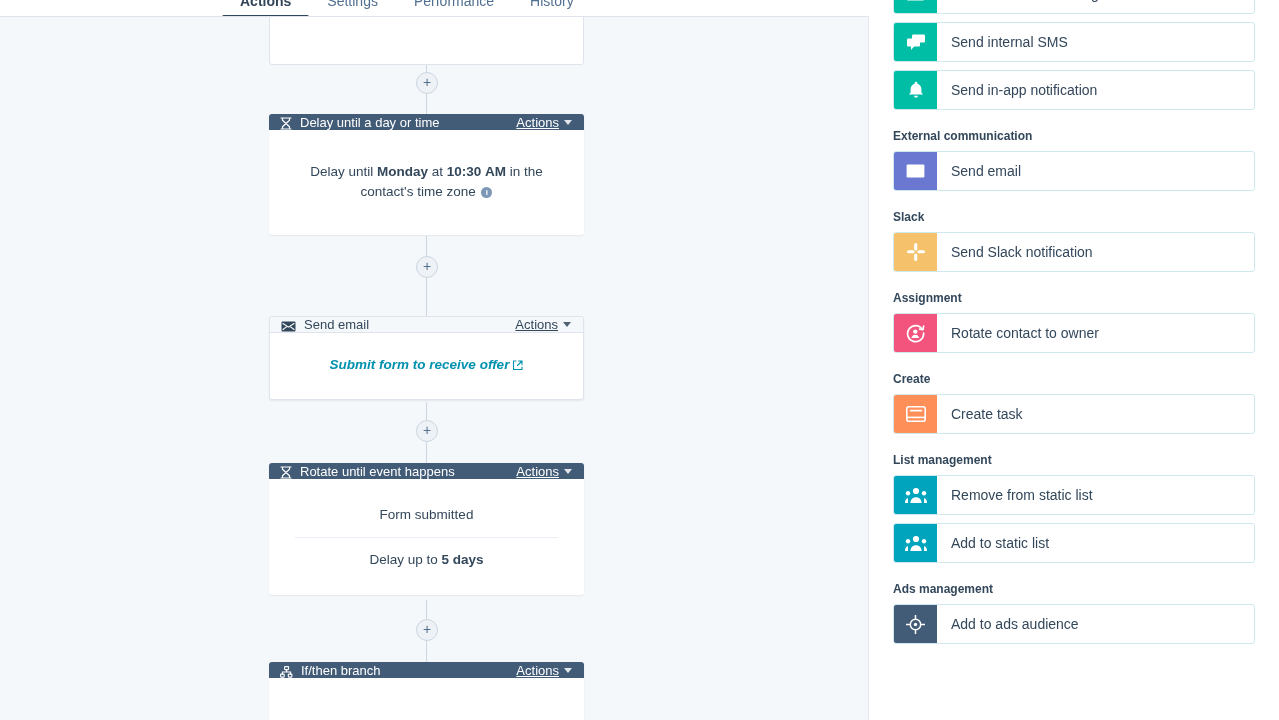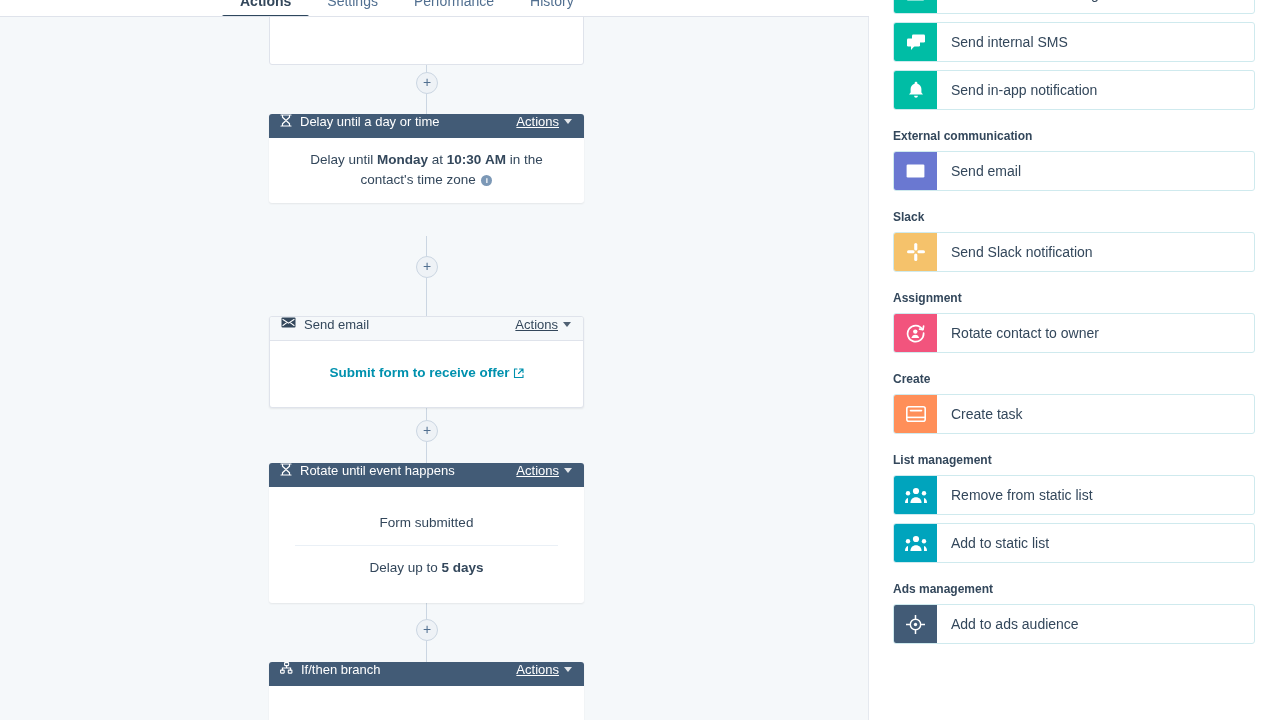--- a/index.html
+++ b/index.html
@@ -50,40 +50,40 @@
 
   .card {
     position: absolute; left: 269px; width: 315px;
     background: #ffffff;
     border-radius: 3px;
     box-shadow: 0 1px 2px rgba(0,0,0,.07);
     overflow: hidden;
   }
   .card.bordered { border: 1px solid #dfe3eb; }
   .card-head {
-    height: 24px; display: flex; align-items: flex-start;
+    height: 16px; display: flex; align-items: flex-end;
     padding: 0 12px 0 11px; font-size: 13px;
   }
   .card-head.dark { background: #425b76; color: #ffffff; }
   .card-head.light { background: #f5f8fa; color: #33475b; border-bottom: 1px solid #dfe3eb; }
   .card-head .hicon { margin-right: 8px; display: flex; align-items: center; }
   .card-head .htitle { flex: 1; white-space: nowrap; overflow: hidden; text-overflow: ellipsis; }
   .actions-link {
     font-size: 13px; text-decoration: underline; cursor: pointer;
     display: flex; align-items: center; gap: 5px;
   }
   .card-head.dark .actions-link { color: #ffffff; }
   .card-head.light .actions-link { color: #33475b; }
   .caret {
     width: 0; height: 0; border-left: 4px solid transparent;
     border-right: 4px solid transparent; border-top: 5px solid currentColor;
     opacity: .85;
   }
   .card-body {
-    padding: 12px 22px; text-align: center;
+    padding: 32px 22px; text-align: center;
     font-size: 13.5px; color: #33475b; line-height: 1.5;
   }
   .card-body b { font-weight: 700; }
   .info-dot {
     display: inline-block; width: 11px; height: 11px; border-radius: 50%;
     background: #7c98b6; color: #fff; font-size: 8px; line-height: 11px;
     text-align: center; font-weight: 700; vertical-align: 1px; margin-left: 2px;
   }
   .link-blue { color: #0091ae; font-weight: 600; font-size: 13.5px; text-decoration: none; }
   .ext-icon { display:inline-block; vertical-align:-2px; margin-left:3px; }
@@ -188,21 +188,21 @@
             <path d="M1.6 2.2L7.5 6.2l5.9-4" stroke="#ffffff" stroke-width="1.1" fill="none"></path>
             <path d="M1.6 8.8l4.2-3.2M13.4 8.8L9.2 5.6" stroke="#ffffff" stroke-width="1.1" fill="none"></path>
           </svg>
         </span>
         <span class="htitle">Send email</span>
         <span class="actions-link">
           <span>Actions</span>
           <i class="caret"></i>
         </span>
       </div>
-      <div class="card-body" style="padding:22px 10px;">
+      <div class="card-body" style="padding:22px 10px;font-style:italic;">
         <a class="link-blue" href="#"><span>Submit form to receive offer</span><span class="ext-icon"><svg width="11" height="11" viewBox="0 0 11 11" fill="none">
                 <path d="M4 1H1.5v8.5H10V7" stroke="#0091ae" stroke-width="1.1" stroke-linecap="round"></path>
                 <path d="M6.5 1H10v3.5M10 1L5.5 5.5" stroke="#0091ae" stroke-width="1.1" stroke-linecap="round" stroke-linejoin="round"></path>
               </svg></span></a>
       </div>
     </div>
 
     <div class="card" style="top:446px;">
       <div class="card-head dark">
         <span class="hicon">

